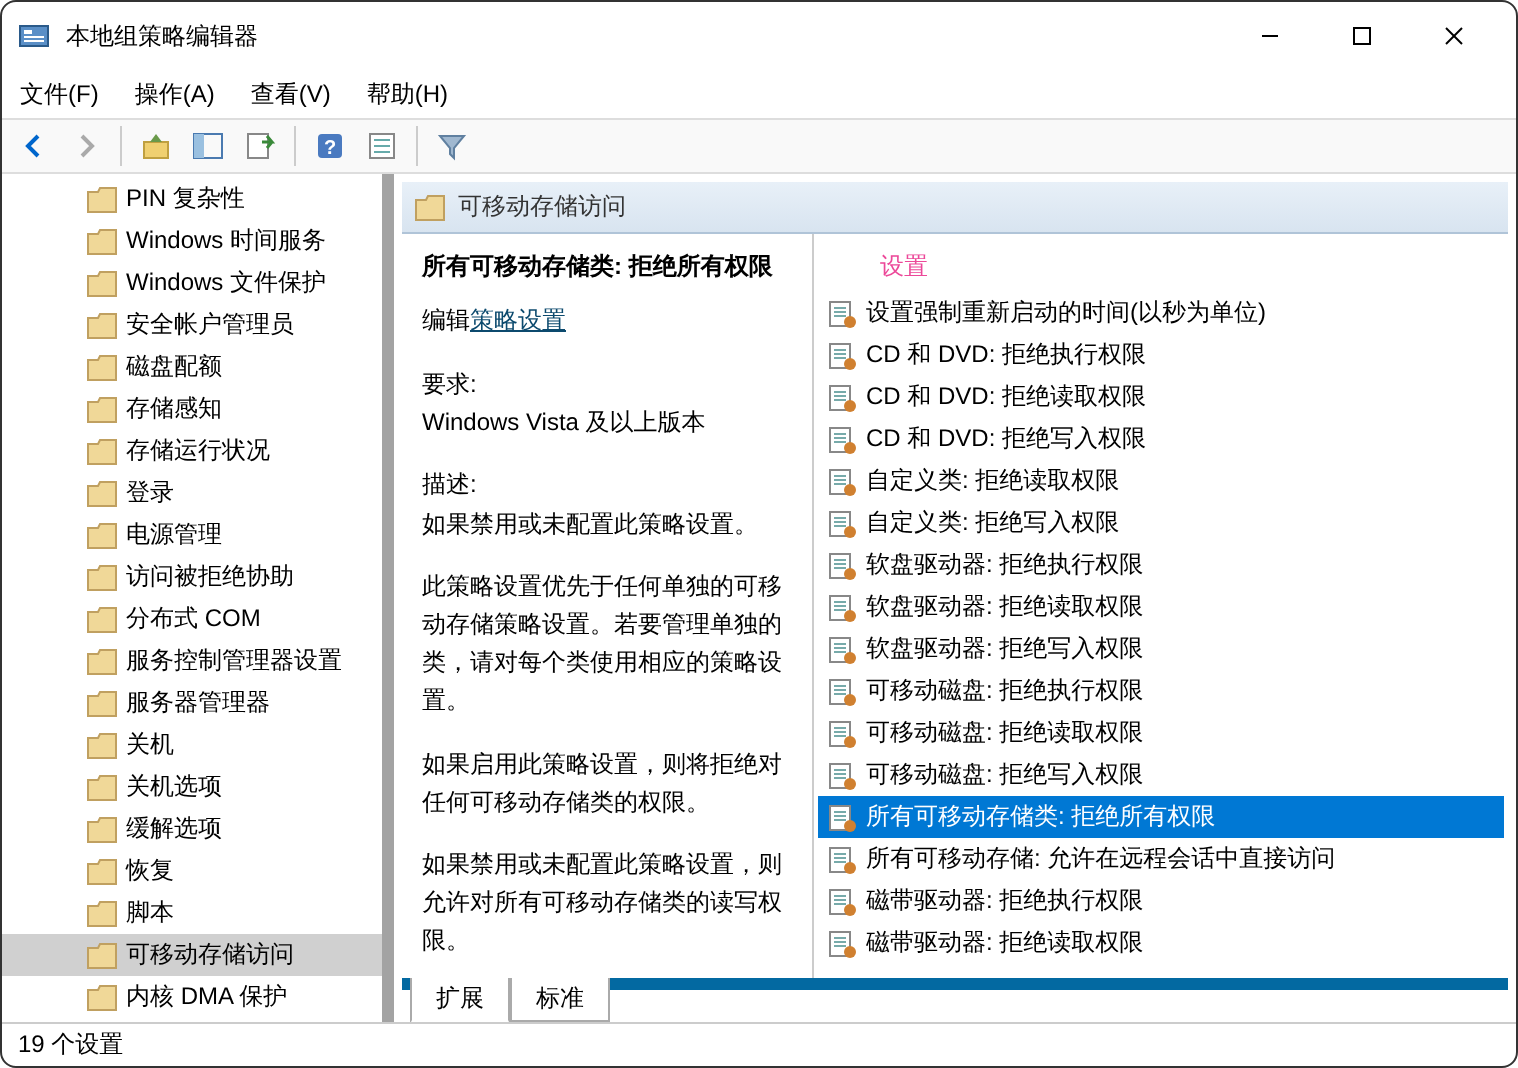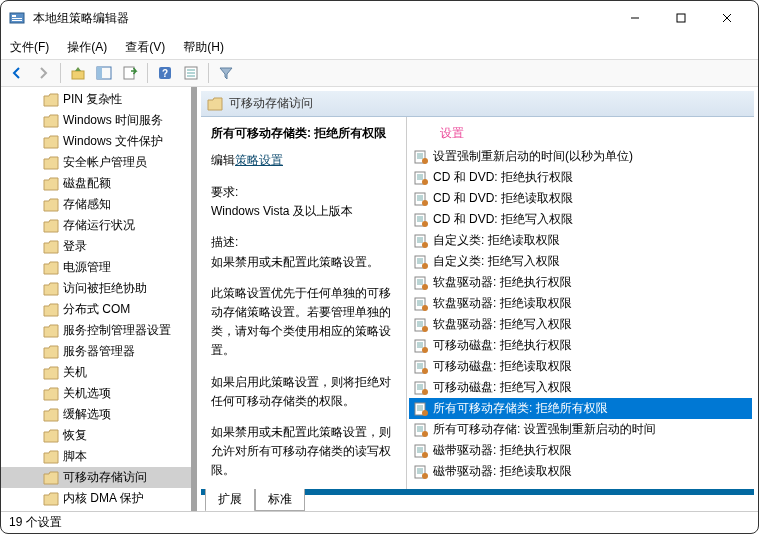--- a/index.html
+++ b/index.html
@@ -490,21 +490,21 @@
               <div class="list-item">
                 <span class="setting-icon">
                   <svg width="16" height="16" viewBox="0 0 16 16">
                     <rect x="2" y="2" width="10" height="12" fill="#fff" stroke="#888"></rect>
                     <line x1="4" y1="5" x2="10" y2="5" stroke="#7aa"></line>
                     <line x1="4" y1="7" x2="10" y2="7" stroke="#7aa"></line>
                     <line x1="4" y1="9" x2="10" y2="9" stroke="#7aa"></line>
                     <circle cx="12" cy="12" r="3" fill="#d08030"></circle>
                   </svg>
                 </span>
-                <span>所有可移动存储: 设置强制重新启动的时间</span>
+                <span>所有可移动存储: 允许在远程会话中直接访问</span>
               </div>
               <div class="list-item">
                 <span class="setting-icon">
                   <svg width="16" height="16" viewBox="0 0 16 16">
                     <rect x="2" y="2" width="10" height="12" fill="#fff" stroke="#888"></rect>
                     <line x1="4" y1="5" x2="10" y2="5" stroke="#7aa"></line>
                     <line x1="4" y1="7" x2="10" y2="7" stroke="#7aa"></line>
                     <line x1="4" y1="9" x2="10" y2="9" stroke="#7aa"></line>
                     <circle cx="12" cy="12" r="3" fill="#d08030"></circle>
                   </svg>

